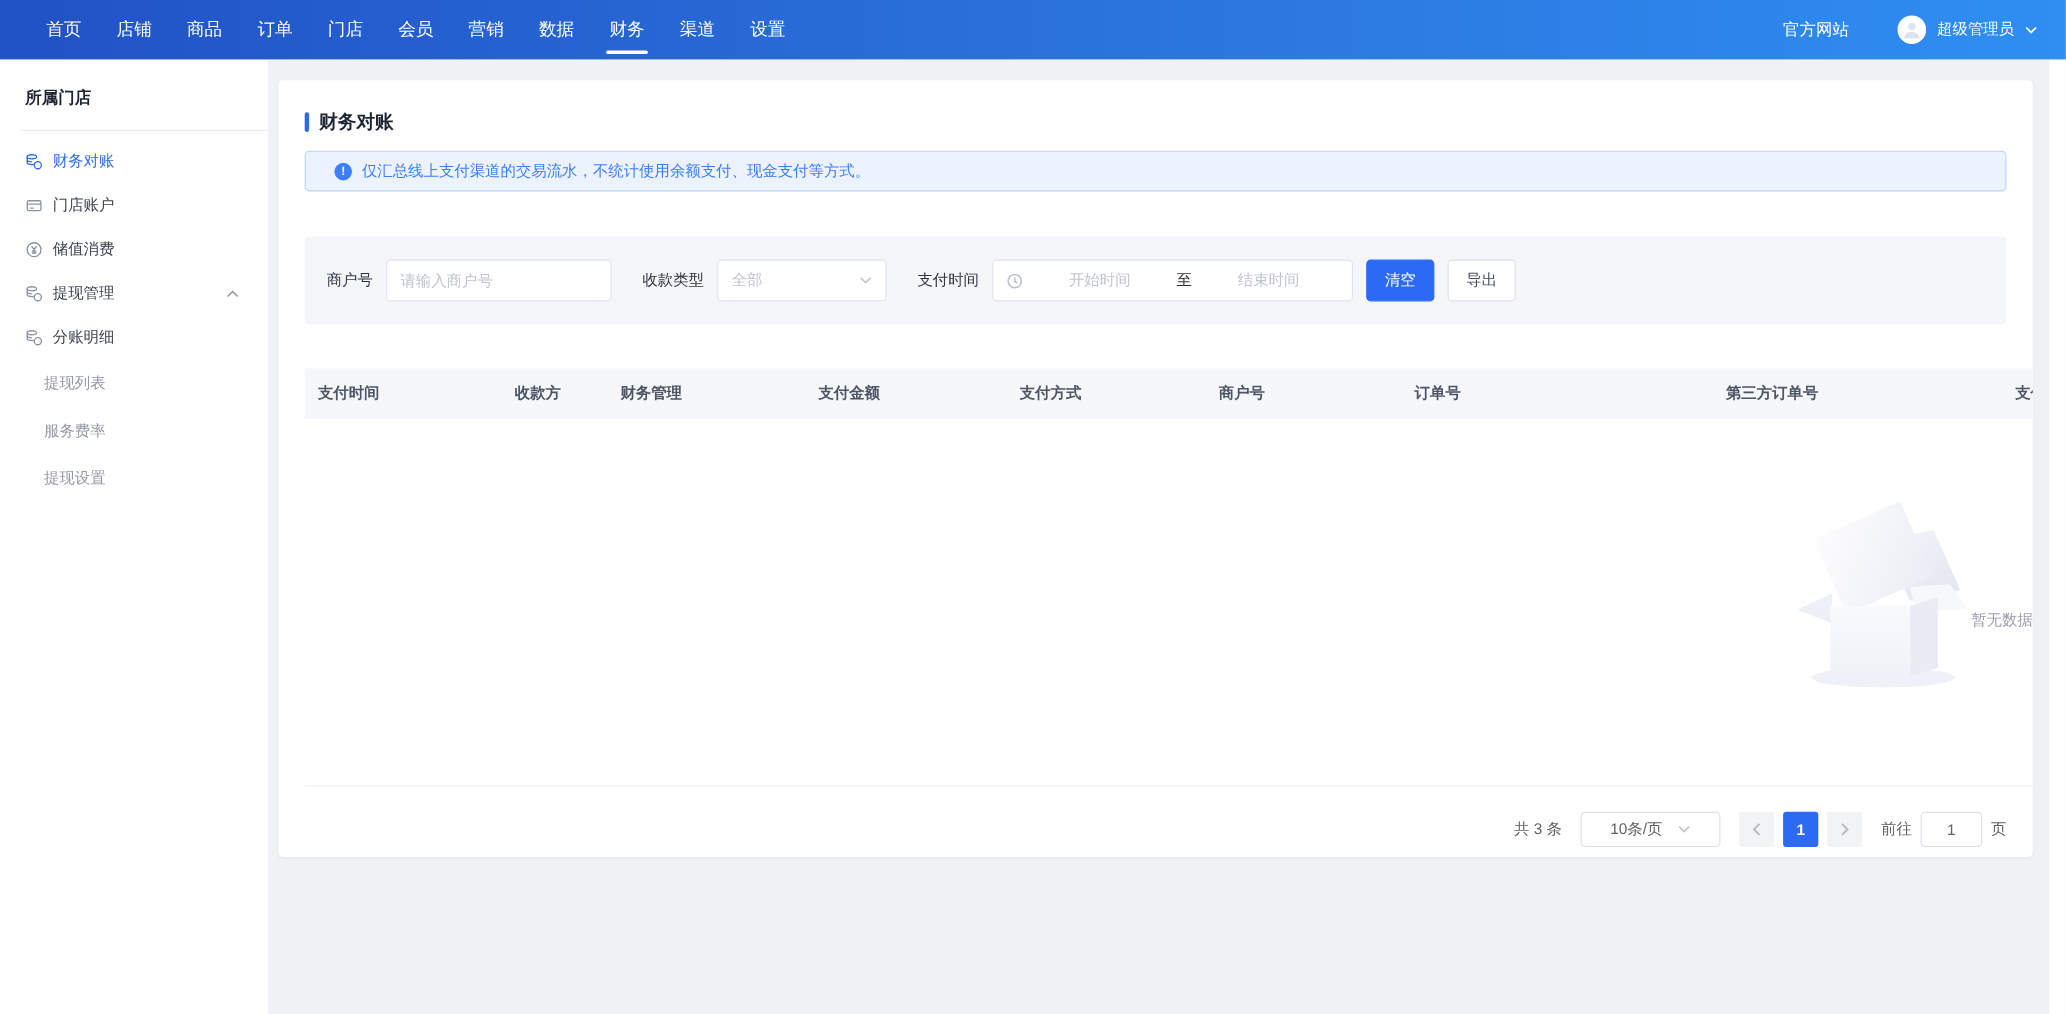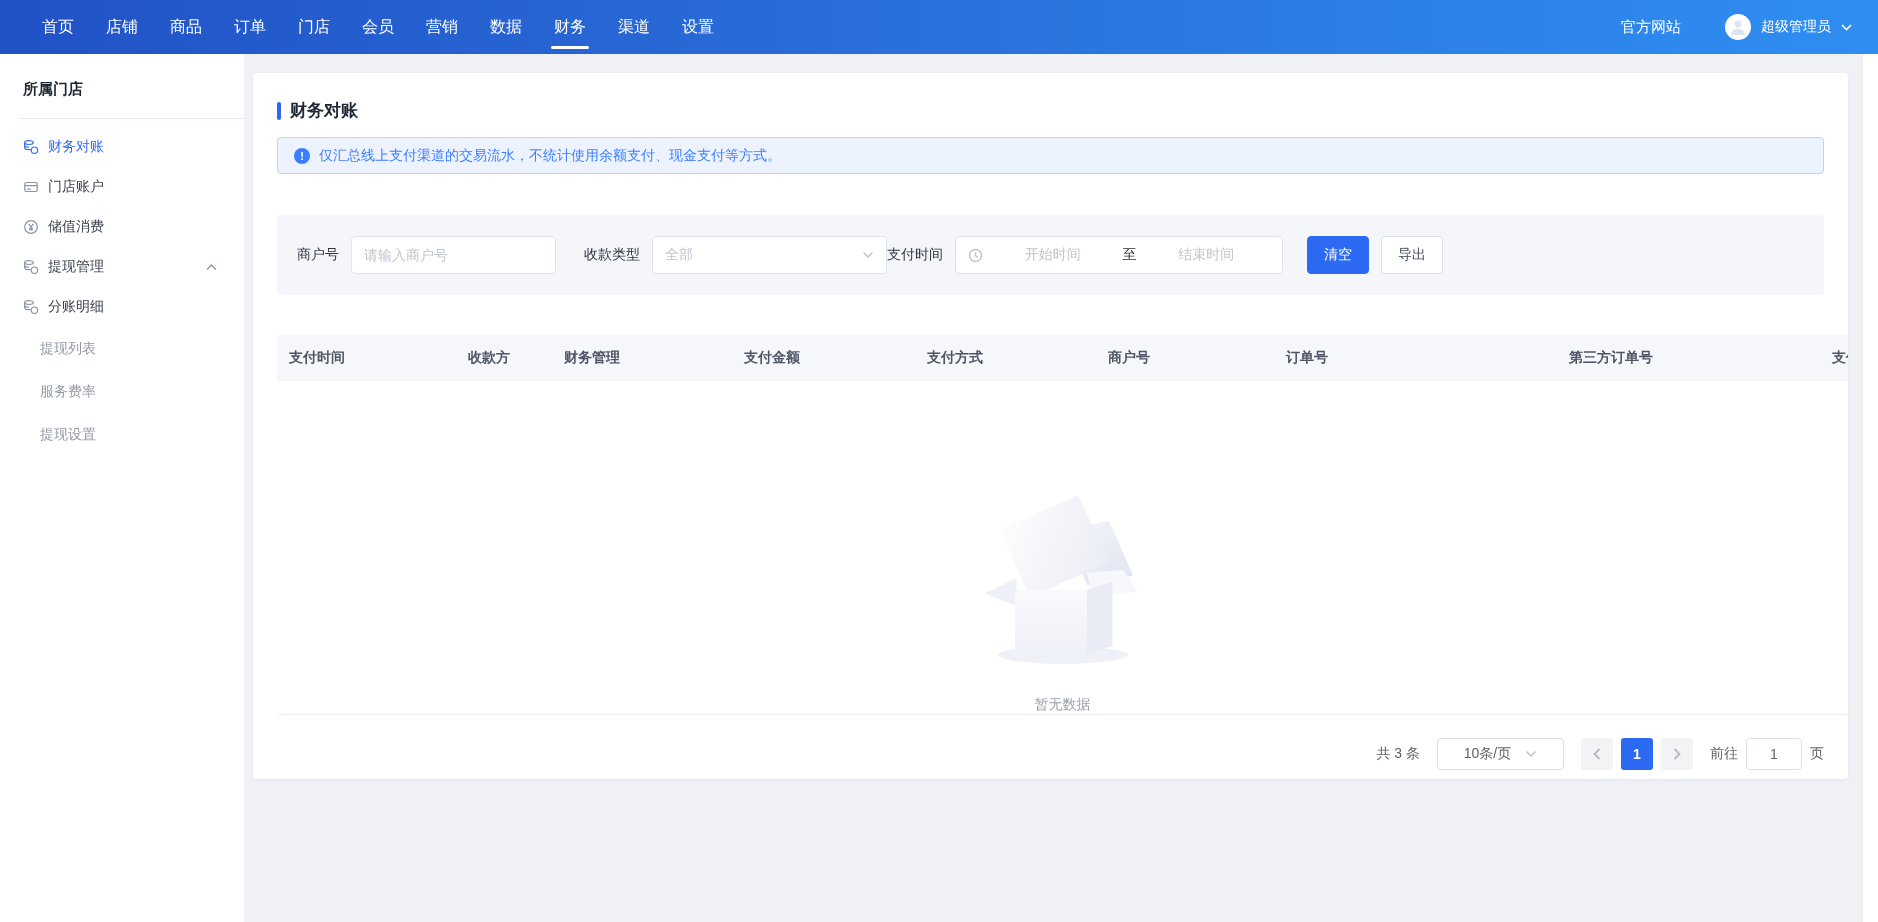--- a/index.html
+++ b/index.html
@@ -49,52 +49,52 @@
   .scroll-strip { position:absolute; right:0; top:54px; bottom:0; width:16px; background:#fff;
     border-left:1px solid #eceef1; z-index:5; }
   .card { position:absolute; left:9px; top:19px; width:1595px; height:706px; background:#fff;
     border-radius:4px; box-shadow:0 1px 3px rgba(31,45,61,.06); padding:0 24px; }
 
   .page-title-row { padding-top:26px; display:flex; align-items:center; gap:9px; }
   .title-bar { width:4px; height:18px; background:#2c68f0; border-radius:2px; }
   .page-title { font-size:17px; font-weight:bold; color:#1f2633; }
 
   .alert { margin-top:15px; height:37px; background:#ecf3fe; border:1px solid #b9d3fb;
-    border-radius:4px; display:flex; align-items:center; gap:9px; padding:0 16px;
+    border-radius:4px; display:flex; align-items:center; gap:9px; padding:0 26px;
     color:#3d7eff; font-size:14px; }
   .info-icon { width:16px; height:16px; border-radius:50%; background:#3d7eff; color:#fff;
     font-size:11px; font-weight:bold; display:flex; align-items:center; justify-content:center; flex:none; }
   .info-icon::before { content:"!"; }
 
   .filter { margin-top:41px; height:80px; background:#f4f6fa; border-radius:4px;
     display:flex; align-items:center; padding:0 20px; font-size:14px; color:#2f3542; }
   .f-label { margin-right:12px; white-space:nowrap; }
   .ctl { height:38px; background:#fff; border:1px solid #dfe3ea; border-radius:4px;
     display:flex; align-items:center; padding:0 12px; }
   .f-input { width:205px; margin-right:28px; }
   .f-input input { border:none; outline:none; width:100%; font-size:14px; color:#333;
     font-family:inherit; background:transparent; }
   .f-input input::placeholder { color:#c0c4cc; }
-  .f-select { width:235px; justify-content:space-between; color:#c0c4cc; cursor:pointer; }
+  .f-select { width:154px; margin-right:28px; justify-content:space-between; color:#c0c4cc; cursor:pointer; }
   .f-date { width:328px; gap:6px; color:#c0c4cc; cursor:pointer;font-family:Liberation Serif, serif; }
   .f-date .d-start,.f-date .d-end { flex:1; text-align:center; }
   .f-date .d-sep { color:#303133; }
   .gray-chev { stroke:#c0c4cc; fill:none; stroke-width:1.5; }
   .btn { height:38px; padding:0 16px; border-radius:4px; font-size:14px; display:flex;
     align-items:center; cursor:pointer; white-space:nowrap; }
-  .btn-primary { background:#2c6af3; color:#fff; border:1px solid #2c6af3; margin-left:24px; }
+  .btn-primary { background:#2c6af3; color:#fff; border:1px solid #2c6af3; margin-left:12px; }
   .btn-plain { background:#fff; color:#454b57; border:1px solid #dcdfe6; margin-left:12px; }
 
   .table-head { margin:40px -24px 0 0; height:46px; background:#f5f7fa; display:flex;
     align-items:center; overflow:hidden; }
   .th { padding-left:12px; font-size:14px; font-weight:bold; color:#4e5565; flex:none;
     white-space:nowrap; overflow:hidden; }
 
   .empty-area { height:334px; border-bottom:1px solid #ebeef5; margin-right:-24px;
-    display:flex; flex-direction:column; align-items:center; justify-content:flex-end; }
+    display:flex; align-items:center; justify-content:flex-end; }
   .empty-illustration { position:relative; width:160px; height:155px; }
   .box-lid { position:absolute; left:28px; top:0; width:86px; height:74px;
     background:linear-gradient(135deg,#fdfdfe 0%,#ebedf5 100%); transform:rotate(-24deg);
     border-radius:3px; }
   .box-lid-edge { position:absolute; left:92px; top:14px; width:46px; height:60px;
     background:linear-gradient(160deg,#f2f4f9,#e3e6f0); transform:rotate(-24deg) skewY(12deg);
     border-radius:2px; }
   .box-shadow-ellipse { position:absolute; left:15px; bottom:0; width:130px; height:18px;
     background:#eef1f8; border-radius:50%; }
   .box-front { position:absolute; left:32px; bottom:10px; width:72px; height:64px;

